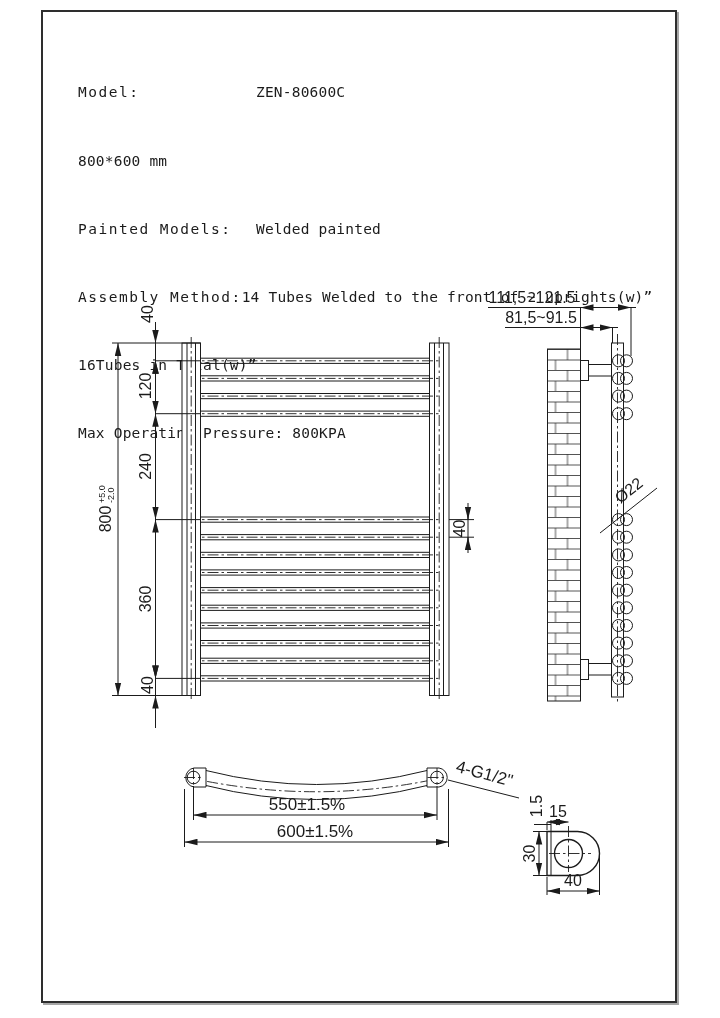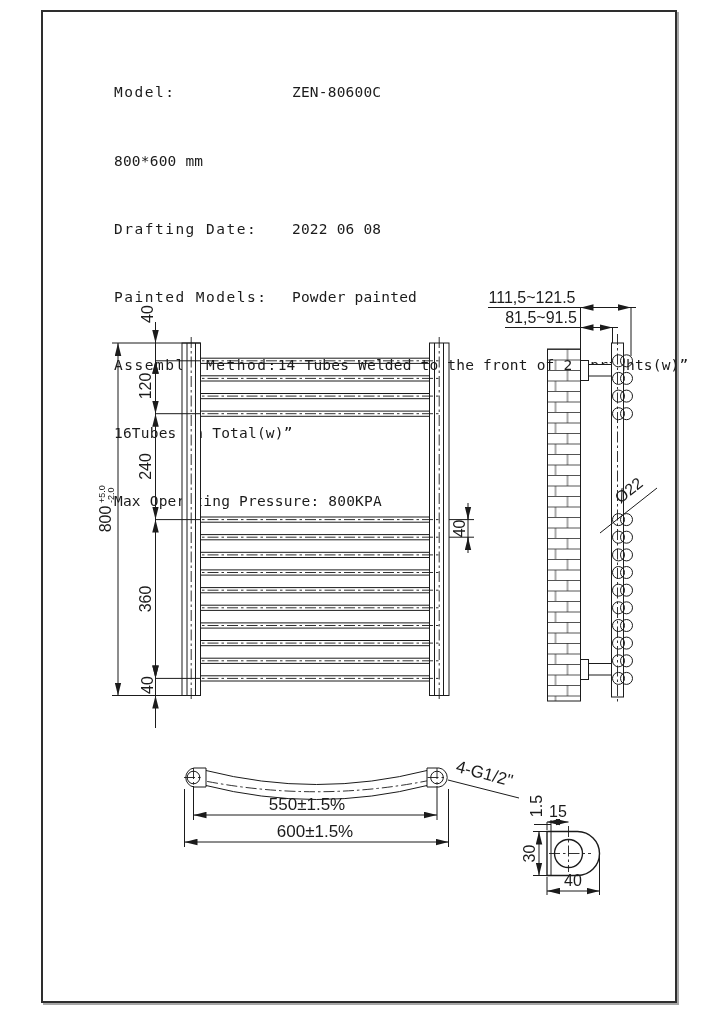--- a/index.html
+++ b/index.html
@@ -2,21 +2,21 @@
 <html><head>
 <meta charset="utf-8">
 <style>
   html,body{margin:0;padding:0;background:#fff;}
   #page{position:relative;width:720px;height:1018px;background:#fff;overflow:hidden;
         font-family:"Liberation Sans",sans-serif;color:#1b1b1b;}
   #frame{position:absolute;left:41px;top:10px;width:632px;height:989px;
          border:2px solid #2e2e2e;box-shadow:2px 2px 0 rgba(0,0,0,.35);background:#fff;}
   #specs{position:absolute;left:78px;top:36px;width:570px;
          font-family:"DejaVu Sans Mono",monospace;font-size:14.5px;line-height:22.7px;
-         white-space:pre;color:#1b1b1b;margin-left:36px;}
+         white-space:pre;color:#1b1b1b;}
   .spec-row{display:flex;}
   .spec-label{display:inline-block;width:178px;letter-spacing:1.5px;}
   .spec-value{letter-spacing:0.2px;}
   .spec-line{letter-spacing:0.2px;}
   svg{position:absolute;left:0;top:0;}
   .ln{stroke:#1b1b1b;stroke-width:1;fill:none;}
   .thk{stroke:#1b1b1b;stroke-width:1.4;fill:none;}
   .cl{stroke:#1b1b1b;stroke-width:0.9;stroke-dasharray:11 3 2.5 3;fill:none;}
   .dim{stroke:#1b1b1b;stroke-width:1;fill:none;}
   .dtxt{font-family:"Liberation Sans",sans-serif;font-size:16px;fill:#1b1b1b;}
@@ -25,22 +25,21 @@
 </style>
 </head>
 <body>
 
 <div id="page">
   <div id="frame"></div>
 
   <div id="specs">
     <div class="spec-row"><span class="spec-label">Model:</span><span class="spec-value">ZEN-80600C</span></div>
     <div class="spec-row"><span class="spec-value">800*600 mm</span></div>
-    <div class="spec-row"><span class="spec-label">Drafting Date:</span><span class="spec-value">2022 06 08</span></div>
-    <div class="spec-row"><span class="spec-label">Painted Models:</span><span class="spec-value">Powder painted</span></div>
+    <div class="spec-row"><span class="spec-label">Painted Models:</span><span class="spec-value">Welded painted</span></div>
     <div class="spec-row"><span class="spec-label">Assembly Method:</span><span class="spec-value">14 Tubes Welded to the front of 2 uprights(w)”</span></div>
     <div class="spec-line">16Tubes in Total(w)”</div>
     <div class="spec-line">Max Operating Pressure: 800KPA</div>
   </div>
 
   <svg id="dwg" width="720" height="1018" viewBox="0 0 720 1018">
     <defs>
       <marker id="ar" viewBox="0 0 12 6" refX="12" refY="3" markerWidth="13" markerHeight="7" orient="auto-start-reverse">
           <path d="M0,0 L12,3 L0,6 Z" fill="#1b1b1b"></path>
         </marker>

